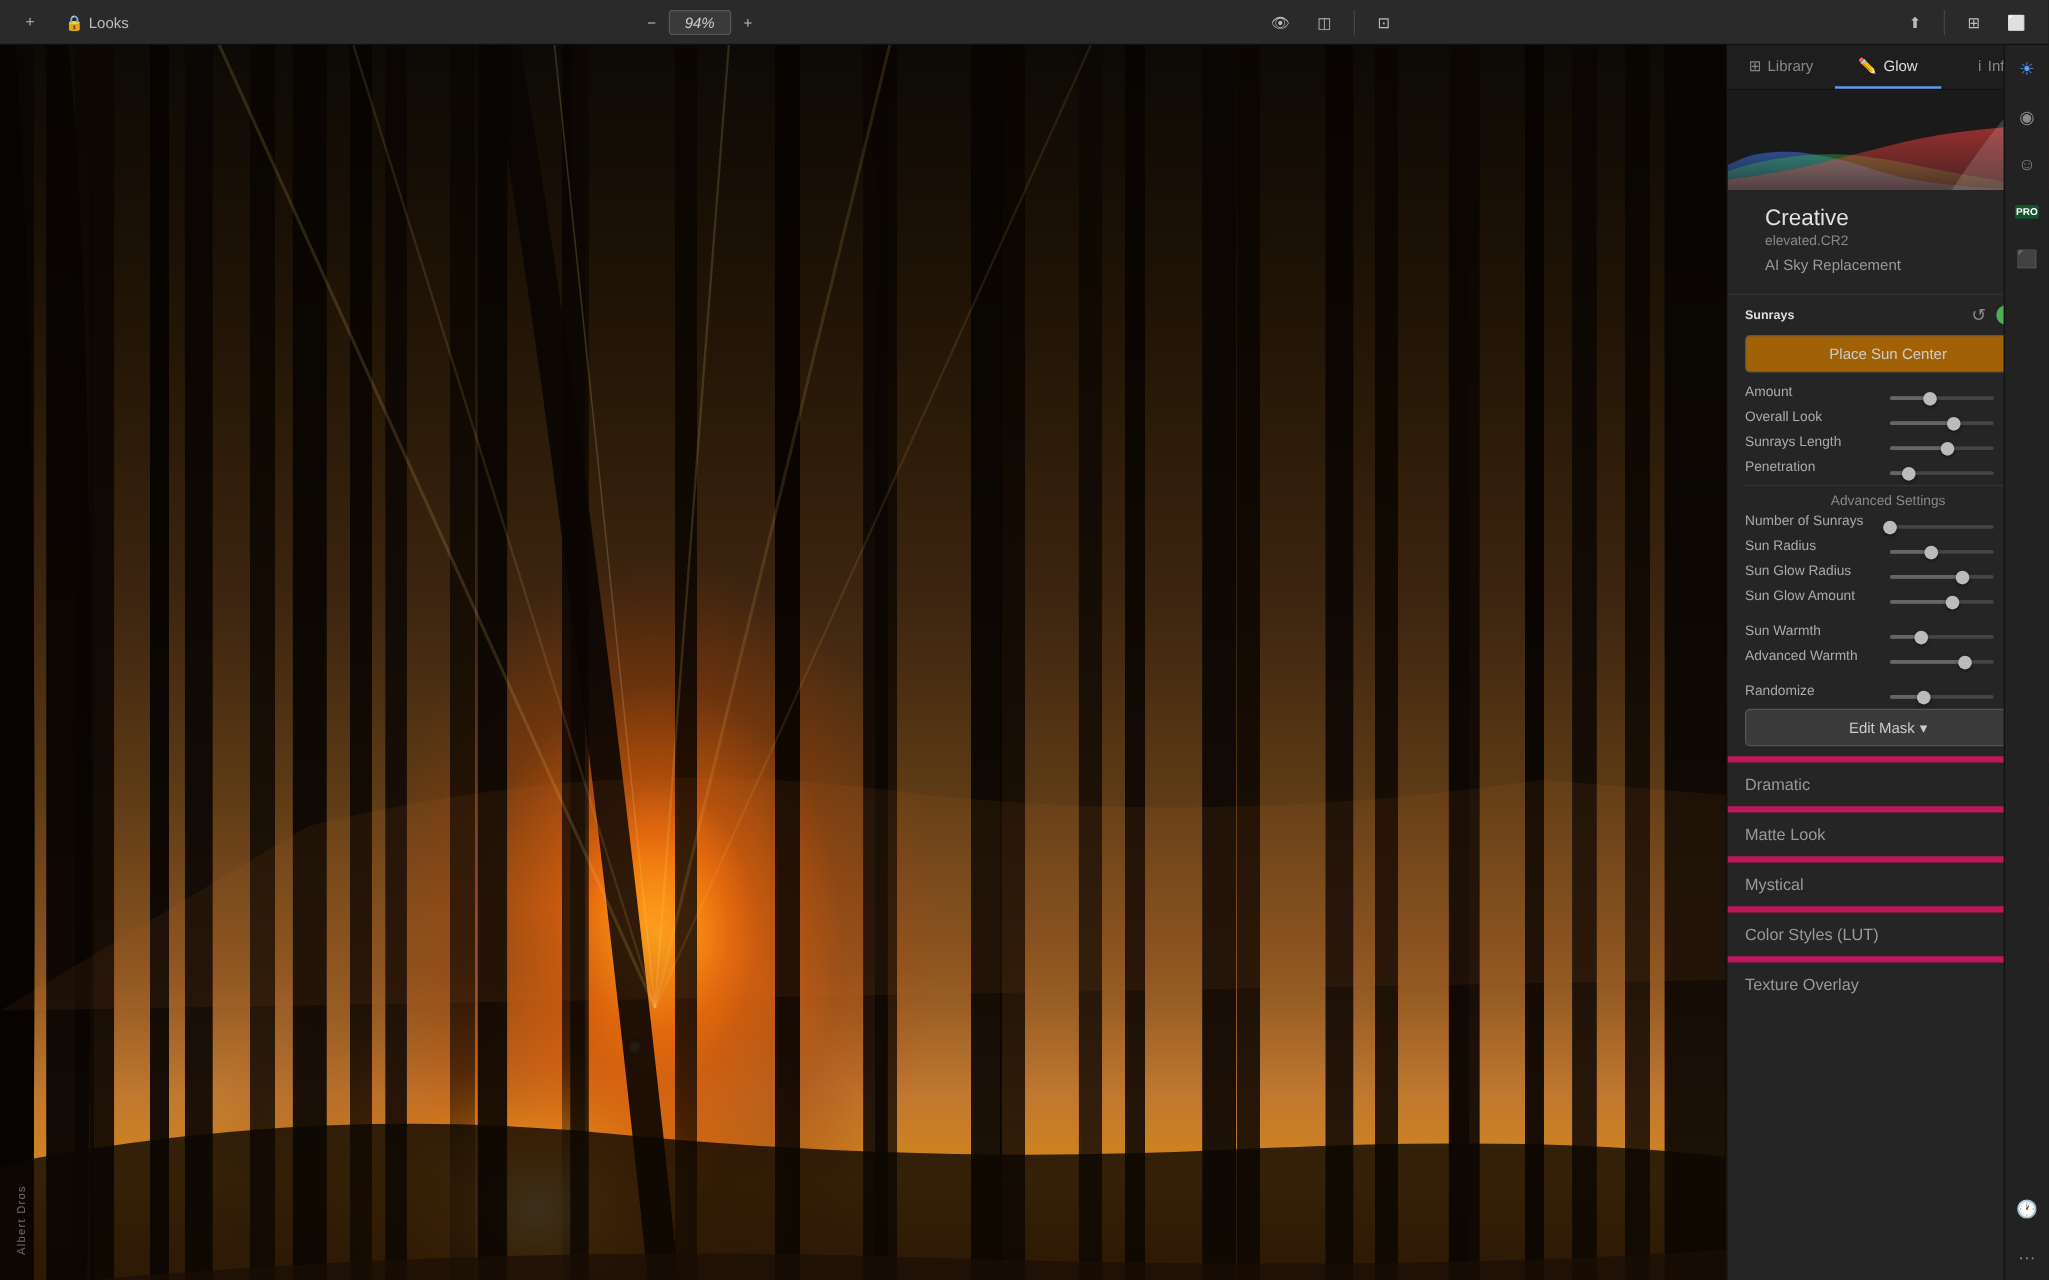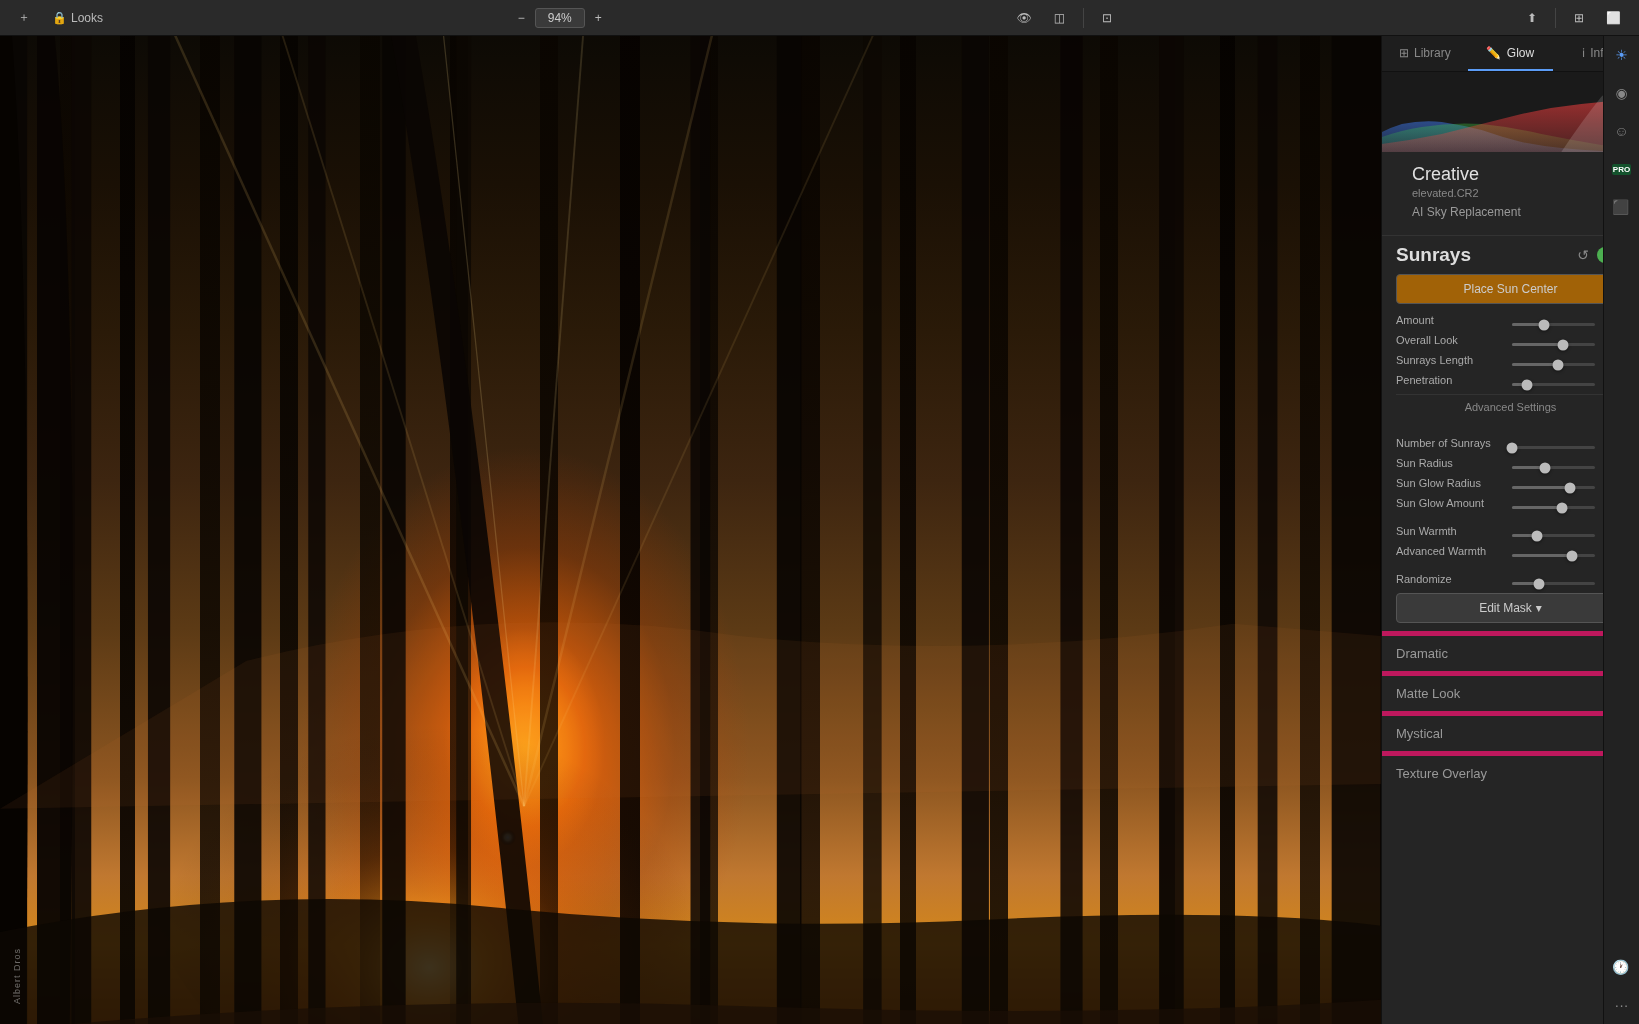--- a/index.html
+++ b/index.html
@@ -51,20 +51,21 @@
     }
     .zoom-value {
       background: #3a3a3a;
       border: 1px solid #555;
       color: #ccc;
       font-size: 12px;
       padding: 2px 8px;
       border-radius: 3px;
       min-width: 50px;
       text-align: center;
+      font-style: italic;
     }
 
     
     .main-area {
       display: flex;
       flex: 1;
       overflow: hidden;
     }
 
     
@@ -222,21 +223,21 @@
       margin-top: 4px;
     }
     .section-header {
       display: flex;
       align-items: center;
       padding: 8px 14px;
       cursor: pointer;
     }
     .section-title {
       flex: 1;
-      font-size: 19px;
+      font-size: 10px;
       font-weight: 600;
       color: #ddd;
     }
     .section-controls {
       display: flex;
       align-items: center;
       gap: 6px;
     }
     .section-reset {
       color: #888;
@@ -329,21 +330,21 @@
       flex-shrink: 0;
     }
 
     .advanced-label {
       font-size: 11px;
       color: #888;
       text-align: center;
       padding: 6px 0 4px;
       border-top: 1px solid #333;
       margin-top: 2px;
-      margin-bottom: 20px;
+      margin-bottom: 0;
     }
 
     .edit-mask-btn {
       width: 100%;
       padding: 7px;
       background: #3a3a3a;
       border: 1px solid #555;
       border-radius: 4px;
       color: #ccc;
       font-size: 12px;
@@ -719,20 +720,23 @@
       <div class="collapsed-section">
         <span>Dramatic</span>
       </div>
       <div class="collapsed-section">
         <span>Matte Look</span>
       </div>
       <div class="collapsed-section">
         <span>Mystical</span>
       </div>
       <div class="collapsed-section">
+        <span>Color Styles (LUT)</span>
+      </div>
+      <div class="collapsed-section">
         <span>Texture Overlay</span>
       </div>
     </div>
   </div>
 
   <div class="right-icons">
     <div class="right-icon active" title="Light Adjustments">☀</div>
     <div class="right-icon" title="Color">◉</div>
     <div class="right-icon" title="Portrait">☺</div>
     <div class="right-icon" title="Pro">

